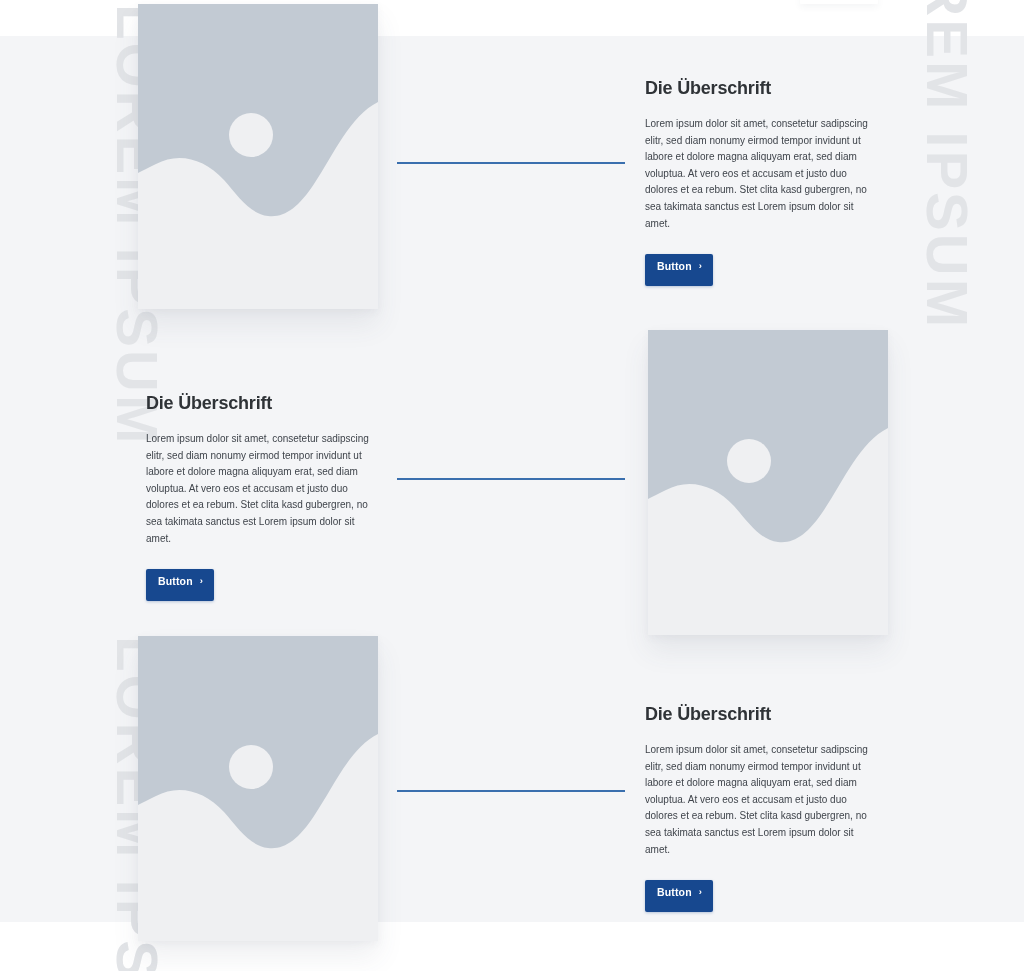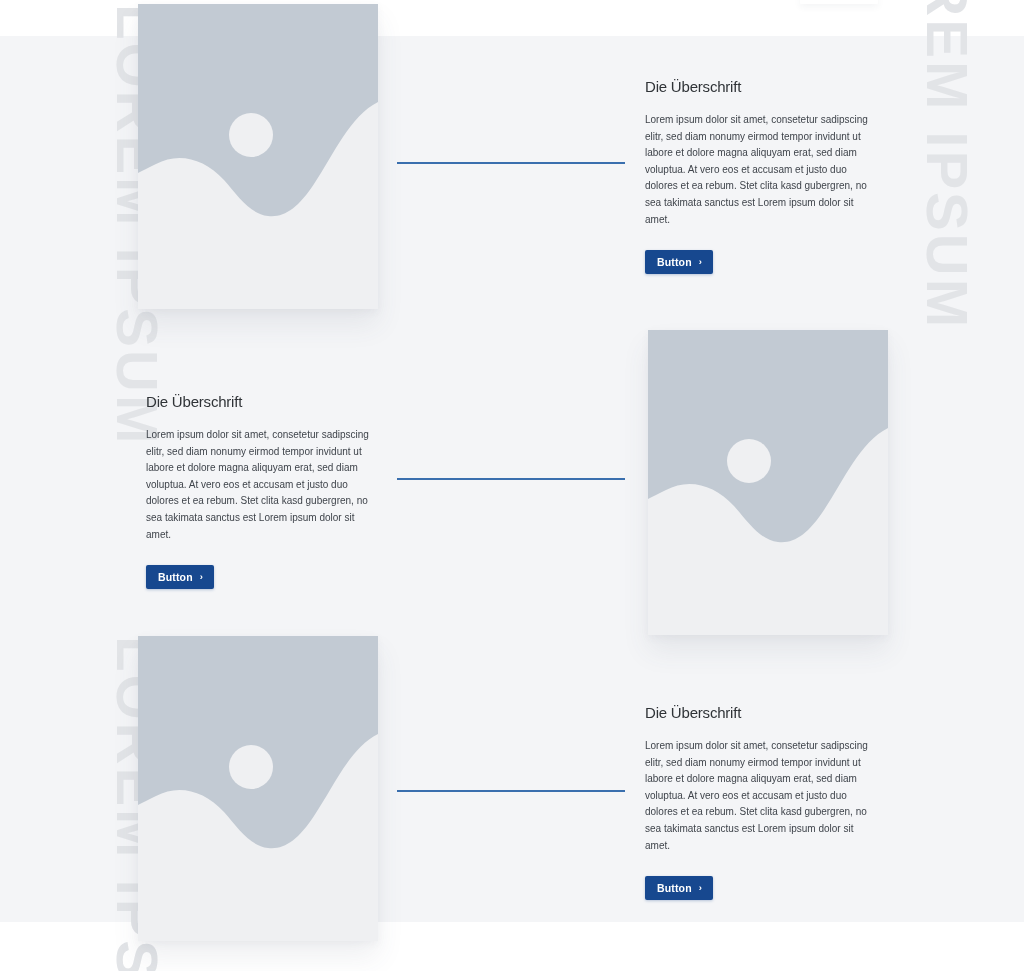--- a/index.html
+++ b/index.html
@@ -91,39 +91,39 @@
   .ghost-word.right {
     right: -30px;
     transform-origin: right top;
     transform: rotate(90deg) translate(0px, -58px);
   }
 
   
   .text-block { position: absolute; width: 232px; }
 
   .heading {
-    font-size: 15px;
-    font-weight: 400;
+    font-size: 18px;
+    font-weight: 700;
     color: #2f3337;
     letter-spacing: -0.2px;
     margin-bottom: 17px;
   }
 
   .body-copy {
     font-size: 10px;
     line-height: 1.66;
     color: #3f444b;
   }
 
   .btn {
     display: inline-flex;
     align-items: center;
     gap: 7px;
     margin-top: 22px;
-    padding: 6px 11px 6px 12px;
+    padding: 6px 11px 14px 12px;
     background: #17488f;
     color: #ffffff;
     font-size: 10.5px;
     font-weight: 700;
     letter-spacing: 0.15px;
     border: none;
     border-radius: 2px;
     cursor: pointer;
     box-shadow: 0 1px 3px rgba(23,72,143,0.28);
     font-family: "Liberation Sans", sans-serif;

